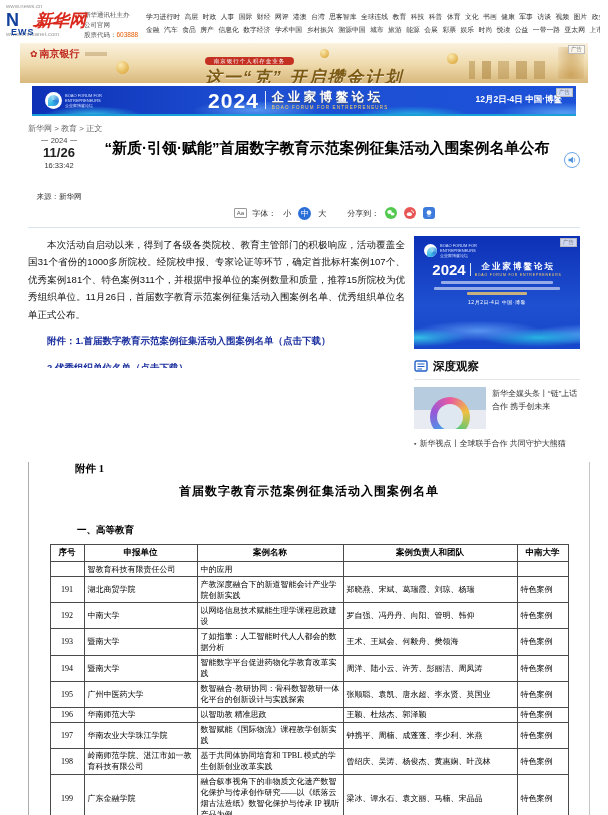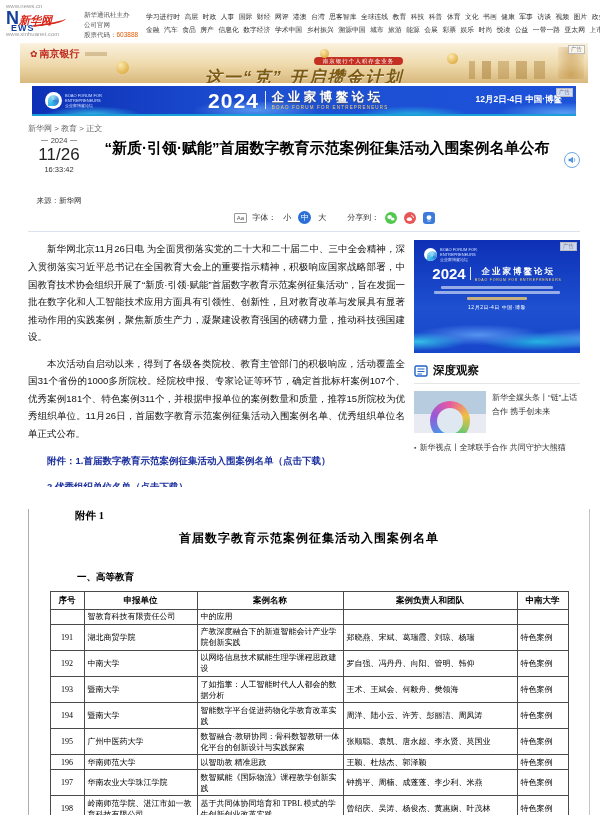--- a/index.html
+++ b/index.html
@@ -7,38 +7,38 @@
   body {
     width:608px; height:815px; overflow:hidden; background:#fff;
     font-family:"Liberation Sans","DejaVu Sans",sans-serif; color:#222;
   }
   
   .site-header { display:flex; align-items:flex-start; padding:3px 8px 0 6px; height:42px; }
   .logo-block { width:78px; flex-shrink:0; }
   .logo-url-top { font-size:6px; color:#999; }
   .logo-row { position:relative; height:21px; white-space:nowrap; }
   .logo-n { color:#13409c; font-weight:bold; font-size:18px; line-height:18px; }
-  .logo-cn { color:#d9281c; font-weight:bold; font-size:11px; font-style:italic; }
+  .logo-cn { color:#d9281c; font-weight:bold; font-size:17px; font-style:italic;margin-left:16px; }
   .logo-ews { color:#13409c; font-weight:bold; font-size:9px; letter-spacing:1px; margin:-5px 0 0 5px; }
   .logo-swoosh { position:absolute; left:26px; top:9px; width:34px; height:7px;
     border-bottom:2px solid #d9281c; border-radius:0 0 60% 20%; transform:rotate(-8deg); }
   .logo-url-bottom { font-size:6px; color:#999; margin-top:1px; }
   .org-block { font-size:6.5px; color:#555; width:58px; margin:7px 4px 0 0; line-height:1.55; flex-shrink:0; }
   .stock-val { color:#e05a00; }
   .top-nav { flex:1; margin-top:7px; overflow:hidden; }
   .nav-row { display:flex; gap:4.5px; font-size:6.8px; line-height:13px; white-space:nowrap; overflow:hidden; }
   .nav-link { color:#333; text-decoration:none; }
   
   .banner-bank { position:relative; margin:1px 20px 3px; height:40px; overflow:hidden;
     background:linear-gradient(180deg,#faf2df,#eed9ab 55%,#d8b87c); display:flex; align-items:center; }
   .bank-logo { position:absolute; left:10px; top:4px; display:flex; align-items:center; gap:2px;
     color:#c0281e; font-weight:bold; font-size:10px; }
   .bank-flower { font-size:9px; line-height:9px; }
   .bank-sub-bar { width:22px; height:4px; background:rgba(160,120,60,.35); margin-left:3px; }
-  .bank-center { margin:0 auto; text-align:right; padding-top:11px; }
+  .bank-center { margin:0 auto; text-align:left; padding-top:11px; }
   .bank-pill { display:inline-block; background:#c43122; color:#fff; font-size:5.5px; line-height:8px;
     padding:0 9px; border-radius:6px; letter-spacing:1px; }
   .bank-headline { font-size:17px; font-weight:bold; font-style:italic; color:#7c5a14;
     letter-spacing:2px; text-shadow:0 1px 0 rgba(255,255,255,.65); line-height:1.25; }
   .coin { position:absolute; border-radius:50%; background:radial-gradient(circle at 35% 30%,#fbe9b0,#e3b44e 70%,#c89336); }
   .coin1 { width:13px; height:13px; left:96px; top:18px; }
   .coin2 { width:9px; height:9px; left:300px; top:6px; }
   .coin3 { width:11px; height:11px; right:130px; top:10px; }
   .bank-skyline { position:absolute; right:34px; bottom:4px; width:90px; height:18px;
     background:linear-gradient(90deg,transparent 0 6%,rgba(170,130,60,.45) 6% 12%,transparent 12% 20%,rgba(170,130,60,.55) 20% 30%,transparent 30% 38%,rgba(170,130,60,.4) 38% 50%,transparent 50% 58%,rgba(170,130,60,.5) 58% 70%,transparent 70% 78%,rgba(170,130,60,.45) 78% 90%,transparent 90%); }
@@ -67,21 +67,21 @@
   .forum-title { font-size:12.5px; font-weight:bold; letter-spacing:3.5px; line-height:1.15;
     text-shadow:0 1px 1px rgba(120,90,0,.5); }
   .forum-sub { font-size:4.5px; color:#ffd263; letter-spacing:1.2px; }
   .forum-date { font-size:8.5px; font-weight:bold; margin-right:14px; white-space:nowrap; z-index:2; }
   
   .breadcrumb { margin:7px 0 2px 28px; font-size:8px; color:#666; }
   .article-head { display:flex; margin:2px 28px 0; }
   .date-block { width:62px; flex-shrink:0; text-align:center; color:#222; }
   .date-year { font-size:7.5px; color:#444; display:flex; align-items:center; justify-content:center; gap:3px; }
   .date-year i { display:inline-block; width:7px; height:1px; background:#999; }
-  .date-md { font-size:17px; font-weight:normal; line-height:1.2; }
+  .date-md { font-size:13px; font-weight:bold; line-height:1.2; }
   .date-time { font-size:7.5px; color:#333; }
   .date-source { font-size:7.5px; color:#333; margin-top:22px; }
   .title-wrap { flex:1; text-align:center; padding:0 4px; }
   h1.title { font-size:15px; font-weight:bold; color:#000; margin:1px 0 0; line-height:1.5; }
   .speaker-btn { width:16px; height:16px; border:1px solid #6aa8e8; border-radius:50%; flex-shrink:0;
     margin-top:16px; display:flex; align-items:center; justify-content:center; background:#fff; }
   .controls-row { display:flex; align-items:center; justify-content:center; gap:5px;
     font-size:8px; color:#333; margin:5px 0 0 62px; }
   .aa-icon { border:1px solid #999; border-radius:1px; font-size:6px; color:#555; padding:0 2px; line-height:8px; }
   .font-opt { padding:0 2px; cursor:pointer; }
@@ -301,21 +301,20 @@
           <circle cx="6" cy="5.6" r="2.4" fill="#fff"></circle>
           <path d="M3.4 8.8c1.7.9 3.5.9 5.2 0z" fill="#fff"></path>
         </svg>
     </span>
   </div>
 
   <hr class="divider">
 
   <div class="content-cols">
     <div class="article-body">
-      <p>新华网北京11月26日电 为全面贯彻落实党的二十大和二十届二中、三中全会精神，深入贯彻落实习近平总书记在全国教育大会上的重要指示精神，积极响应国家战略部署，中国教育技术协会组织开展了“新质·引领·赋能”首届数字教育示范案例征集活动”，旨在发掘一批在数字化和人工智能技术应用方面具有引领性、创新性，且对教育改革与发展具有显著推动作用的实践案例，聚焦新质生产力，凝聚建设教育强国的磅礴力量，推动科技强国建设。</p>
       <p>本次活动自启动以来，得到了各级各类院校、教育主管部门的积极响应，活动覆盖全国31个省份的1000多所院校。经院校申报、专家论证等环节，确定首批标杆案例107个、优秀案例181个、特色案例311个，并根据申报单位的案例数量和质量，推荐15所院校为优秀组织单位。11月26日，首届数字教育示范案例征集活动入围案例名单、优秀组织单位名单正式公布。</p>
       <p class="attach-link">附件：1.首届数字教育示范案例征集活动入围案例名单（点击下载）</p>
       <p class="attach-link attach2">2.优秀组织单位名单（点击下载）</p>
     </div>
 
     <aside class="sidebar">
       <div class="side-ad">
         <div class="side-ad-top">
           <div class="forum-logo"></div>
           <div class="forum-logo-text">

